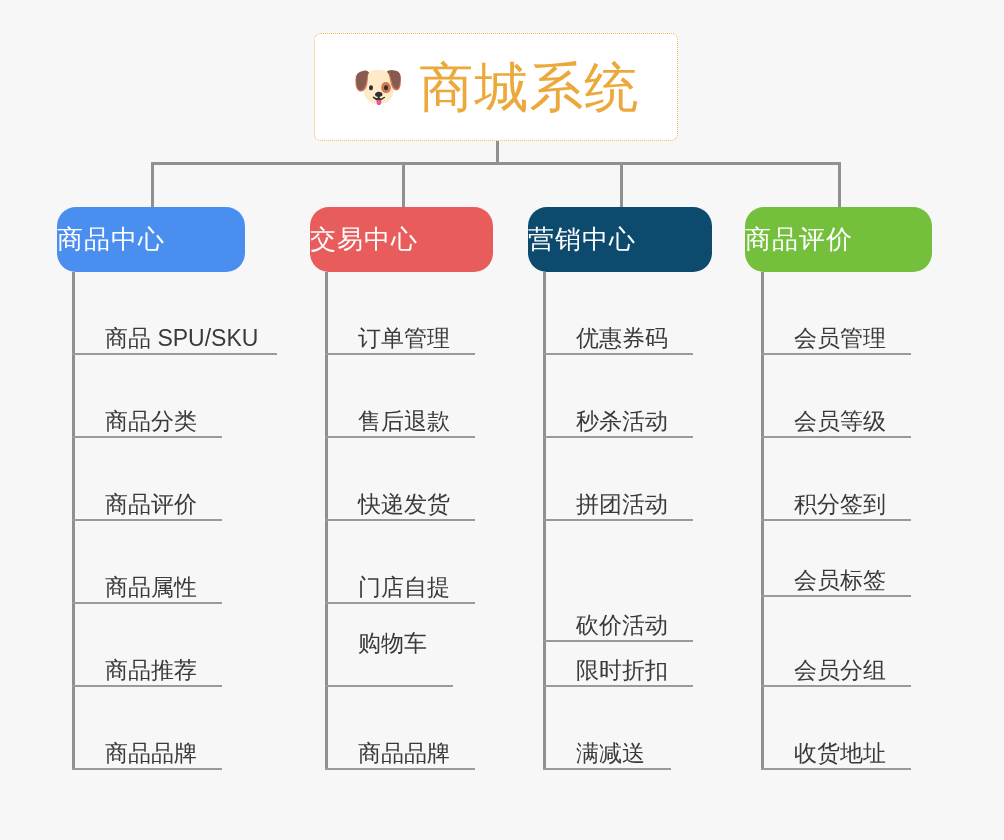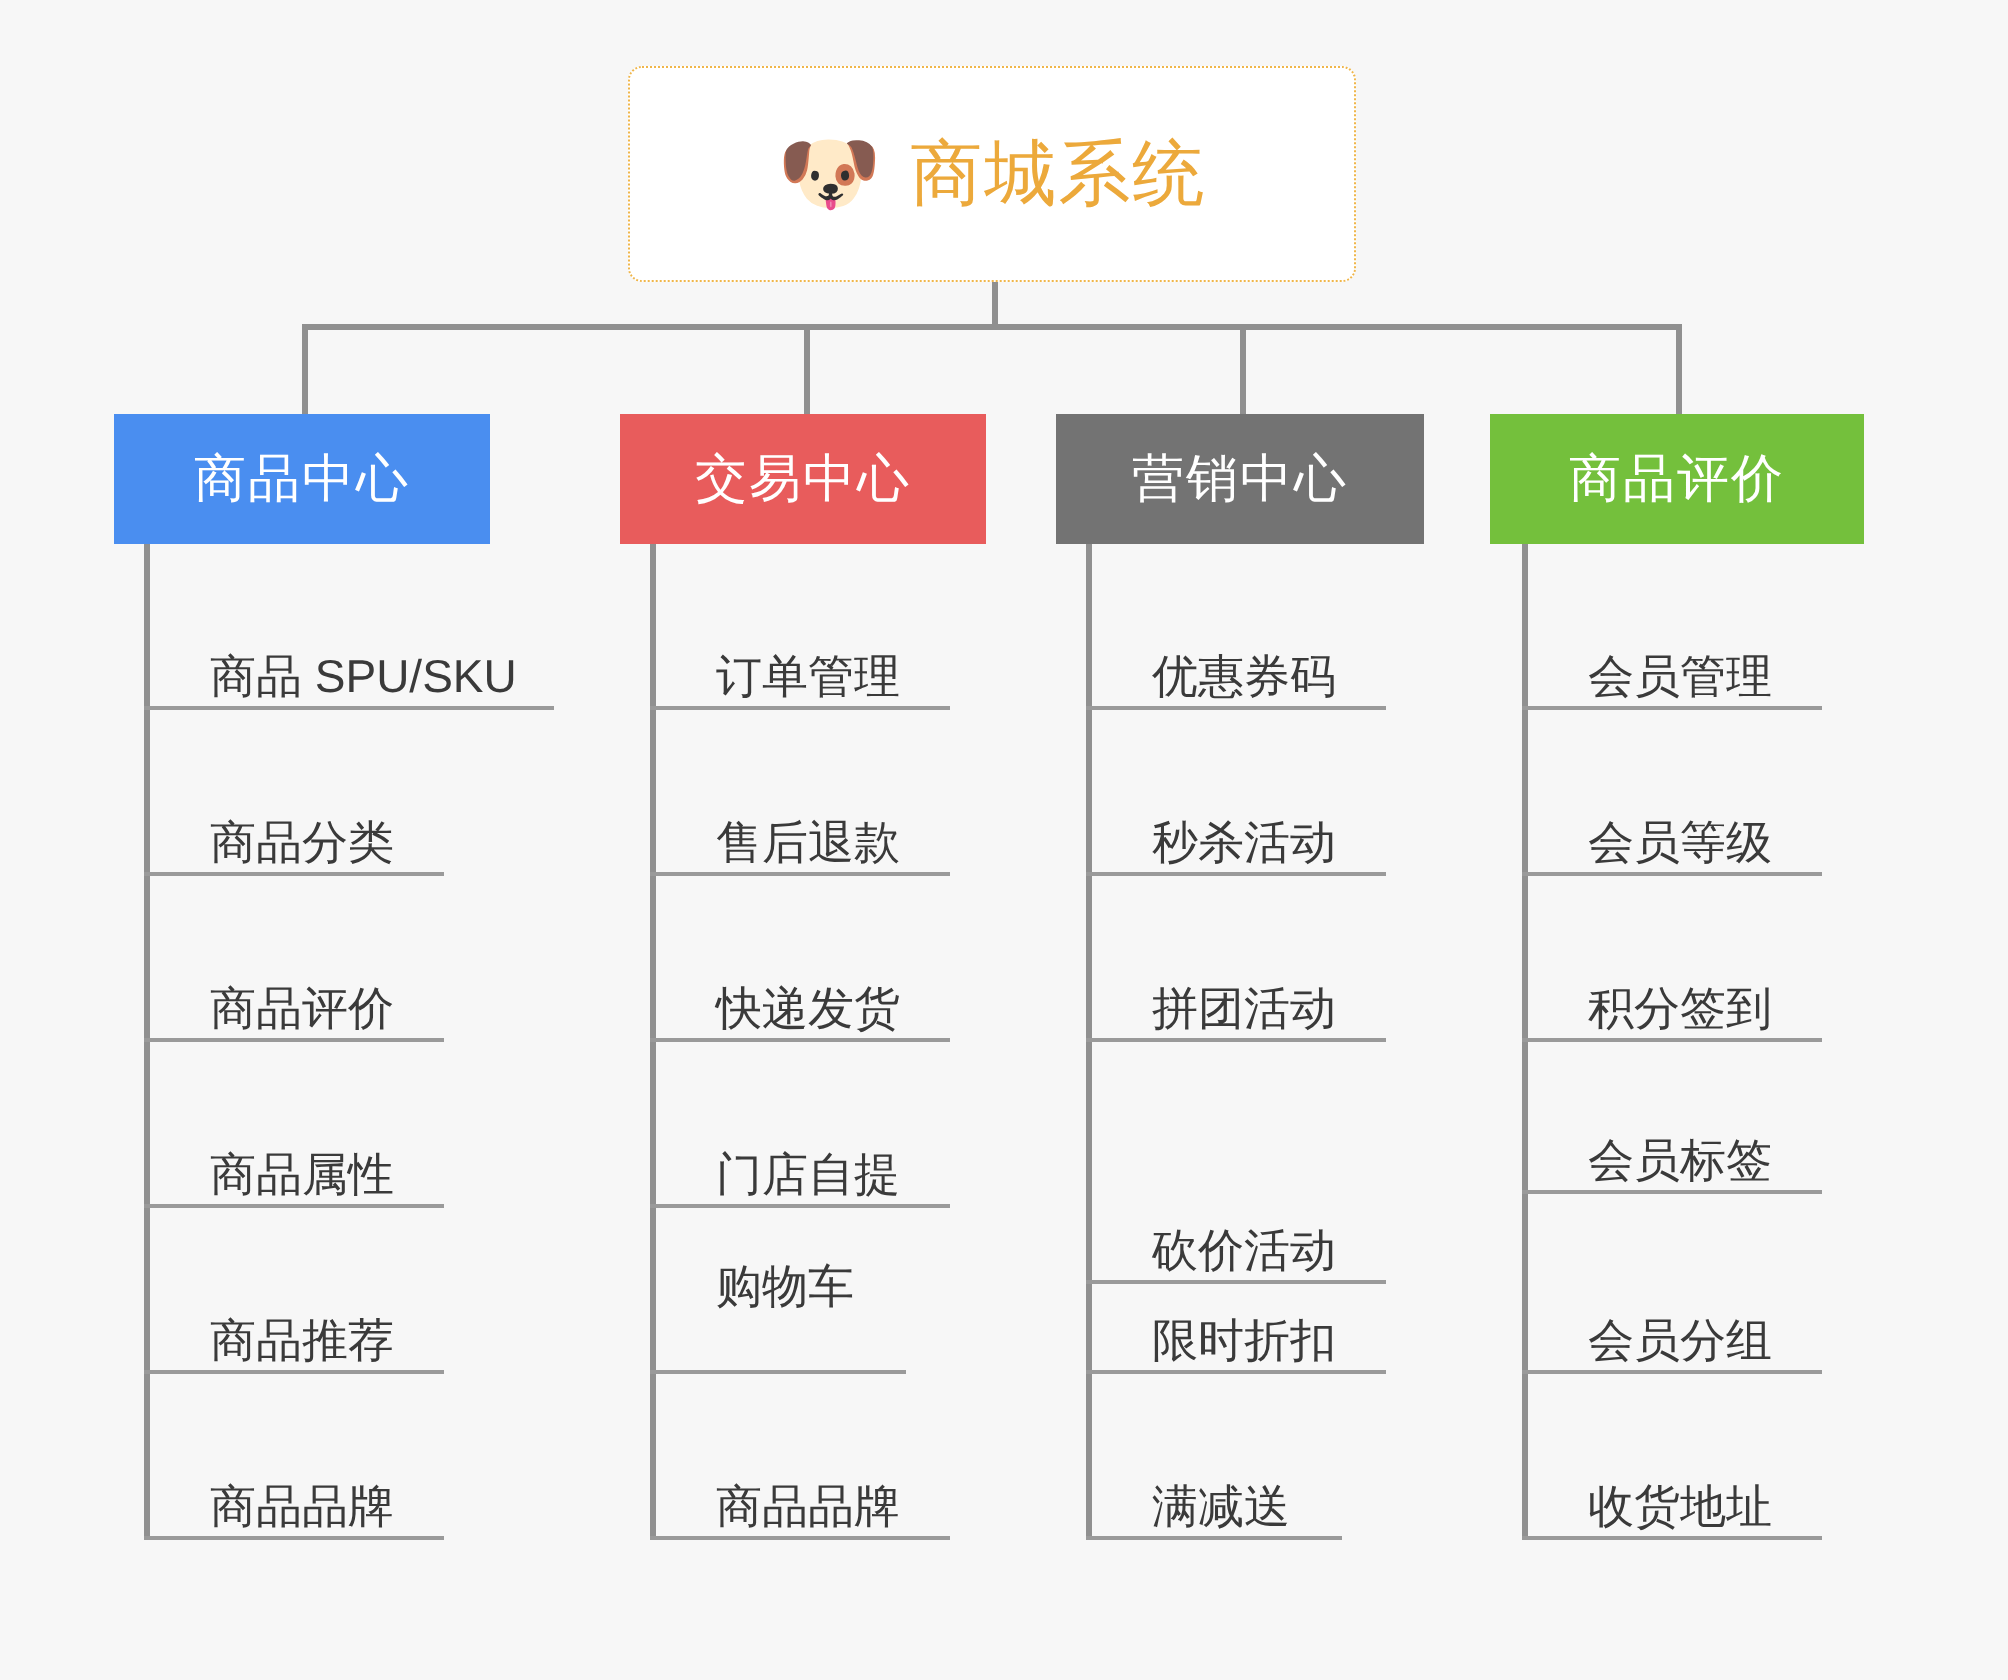--- a/index.html
+++ b/index.html
@@ -36,45 +36,45 @@
     align-items: center;
     justify-content: center;
     gap: 14px;
   }
   .root-emoji {
     font-size: 42px;
     line-height: 1;
     display: block;
   }
   .root-title {
-    font-size: 36px;
+    font-size: 54px;
     color: #eca93b;
     letter-spacing: 1px;
     line-height: 1;
     white-space: nowrap;
   }
 
   
   .line-v, .line-h {
     position: absolute;
     background: #909090;
   }
   .line-v { width: 3px; }
   .line-h { height: 3px; }
 
   
   .cat-node {
     position: absolute;
     top: 207px;
     height: 65px;
     box-sizing: border-box;
-    border-radius: 0;
+    border-radius: 19px;
     display: flex;
     align-items: center;
-    justify-content: center;
+    justify-content: flex-start;
     color: #ffffff;
     font-size: 26px;
     letter-spacing: 1px;
     white-space: nowrap;
   }
 
   
   .leaf-col {
     position: absolute;
     top: 272px;
@@ -166,21 +166,21 @@
         <div class="leaf-item" style="top: 249px; width: 150px;">
           <span class="leaf-label">门店自提</span>
         </div>
         <div class="leaf-item" style="top: 332px; width: 128px; align-items: center;">
           <span class="leaf-label">购物车</span>
         </div>
         <div class="leaf-item" style="top: 415px; width: 150px;">
           <span class="leaf-label">商品品牌</span>
         </div>
       </div>
-      <div class="cat-node" style="left: 528px; width: 184px; background: #737373;">
+      <div class="cat-node" style="left: 528px; width: 184px; background: #0c4a6e;">
         <span>营销中心</span>
       </div>
       <div class="leaf-col" style="left: 543px; top: 272px; width: 260px; height: 498px;">
         <div class="leaf-trunk" style="height: 498px;"></div>
         <div class="leaf-item" style="top: 0px; width: 150px;">
           <span class="leaf-label">优惠券码</span>
         </div>
         <div class="leaf-item" style="top: 83px; width: 150px;">
           <span class="leaf-label">秒杀活动</span>
         </div>

